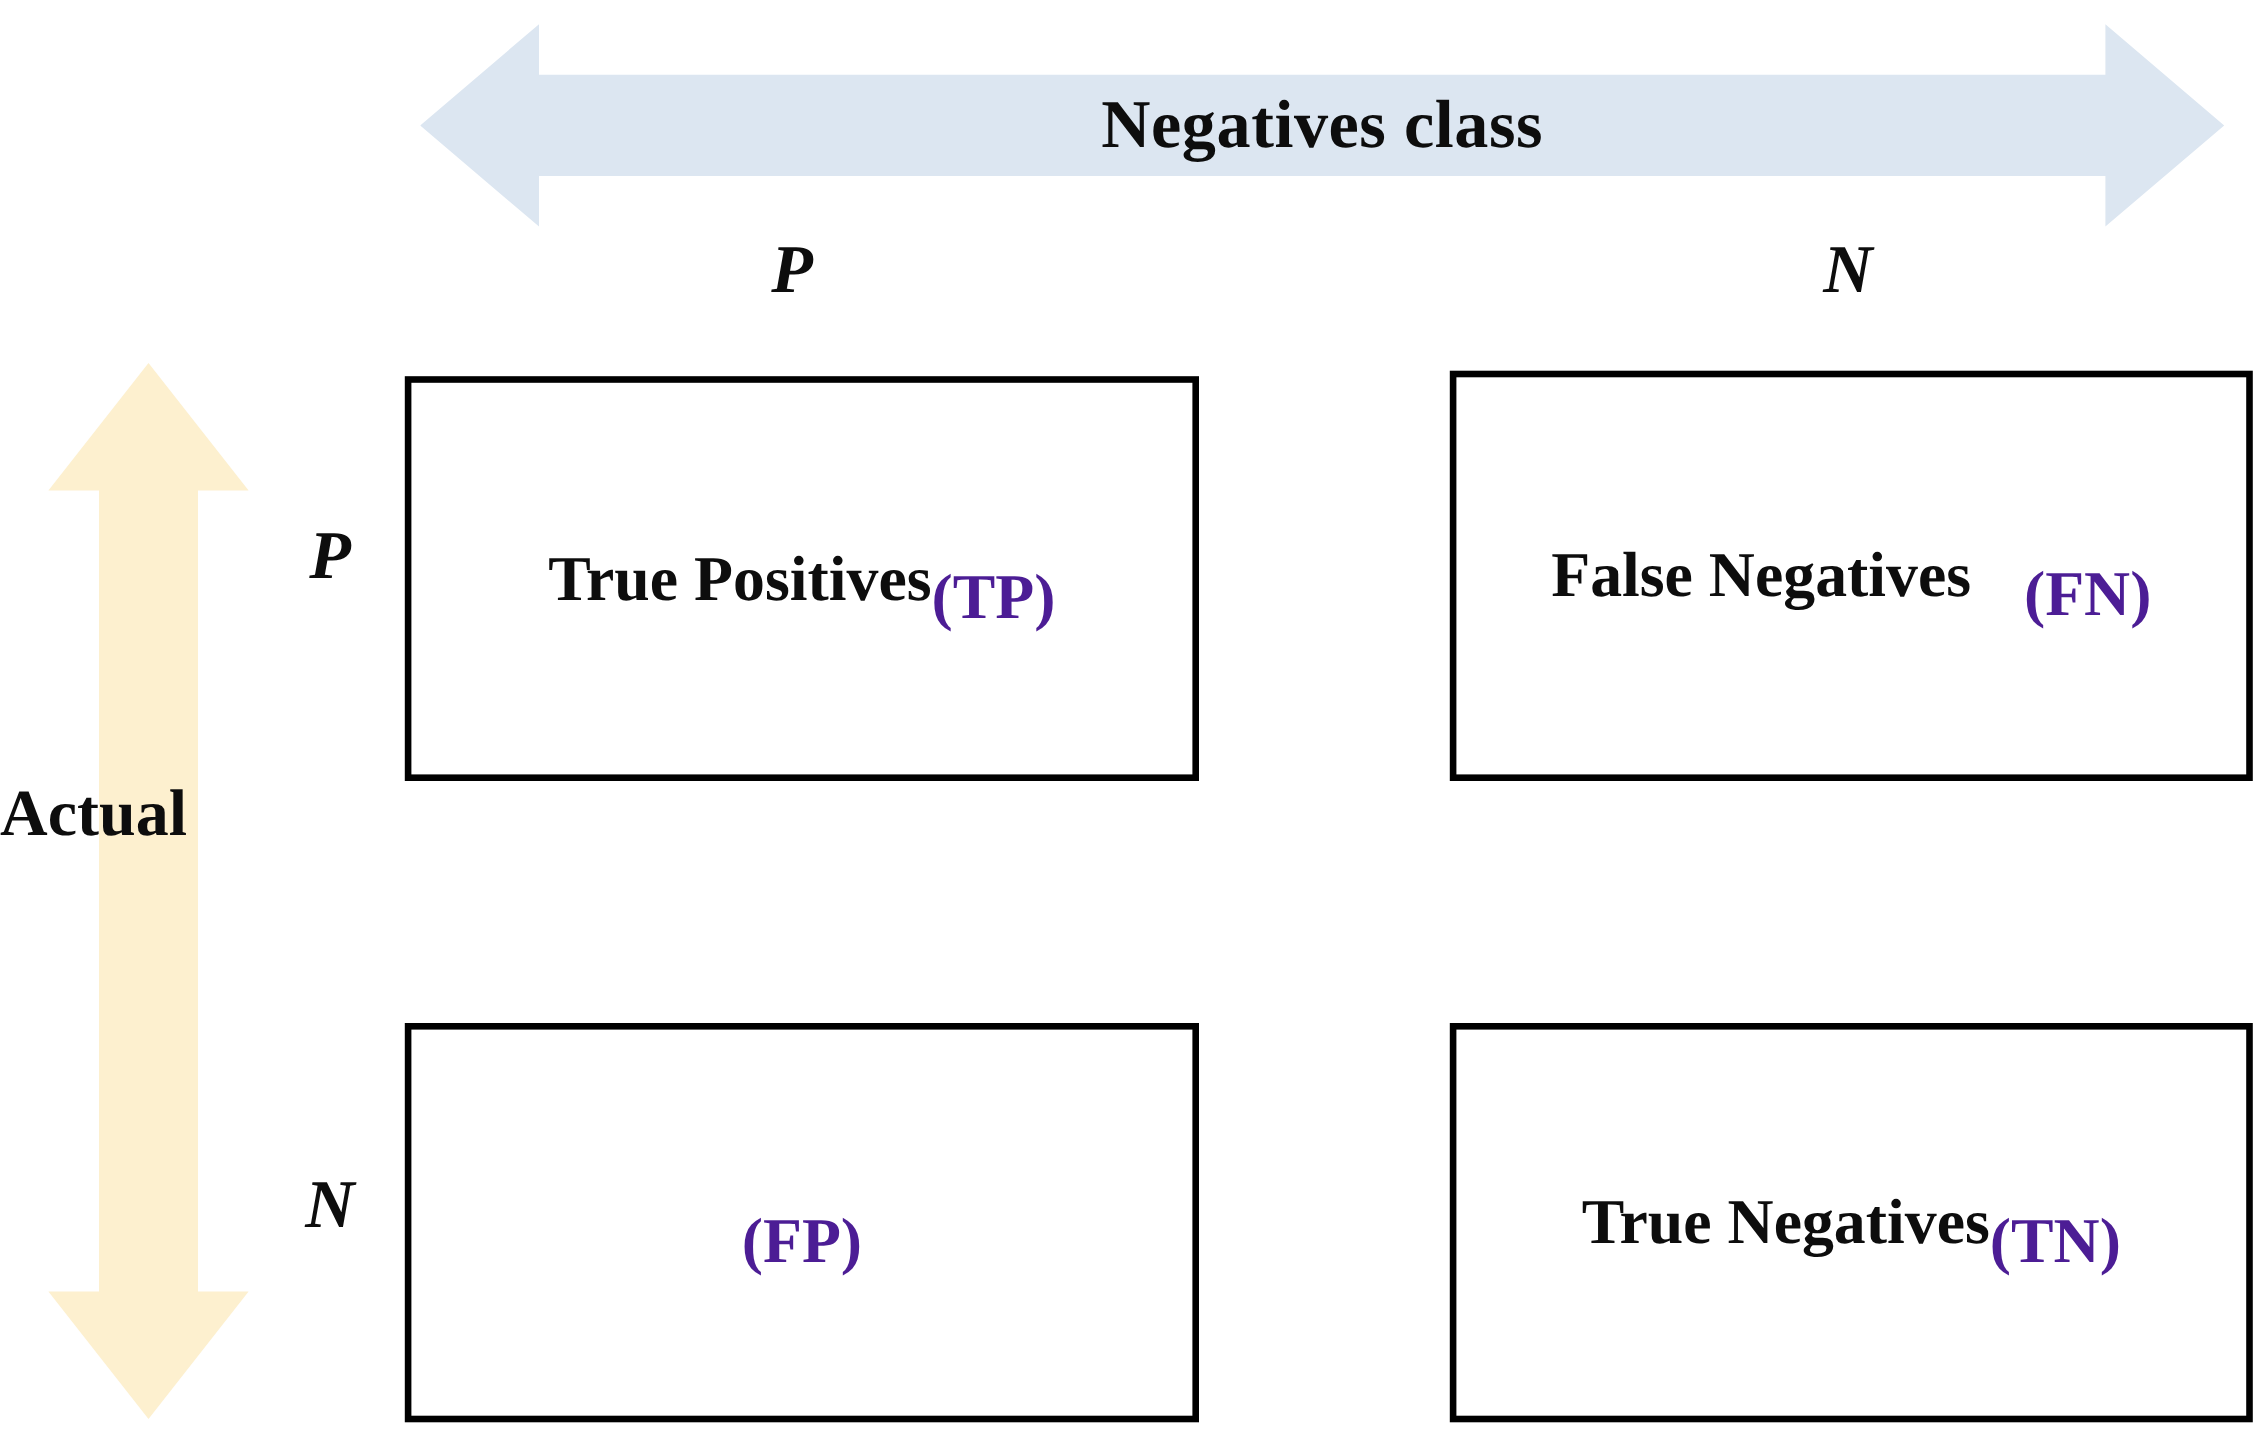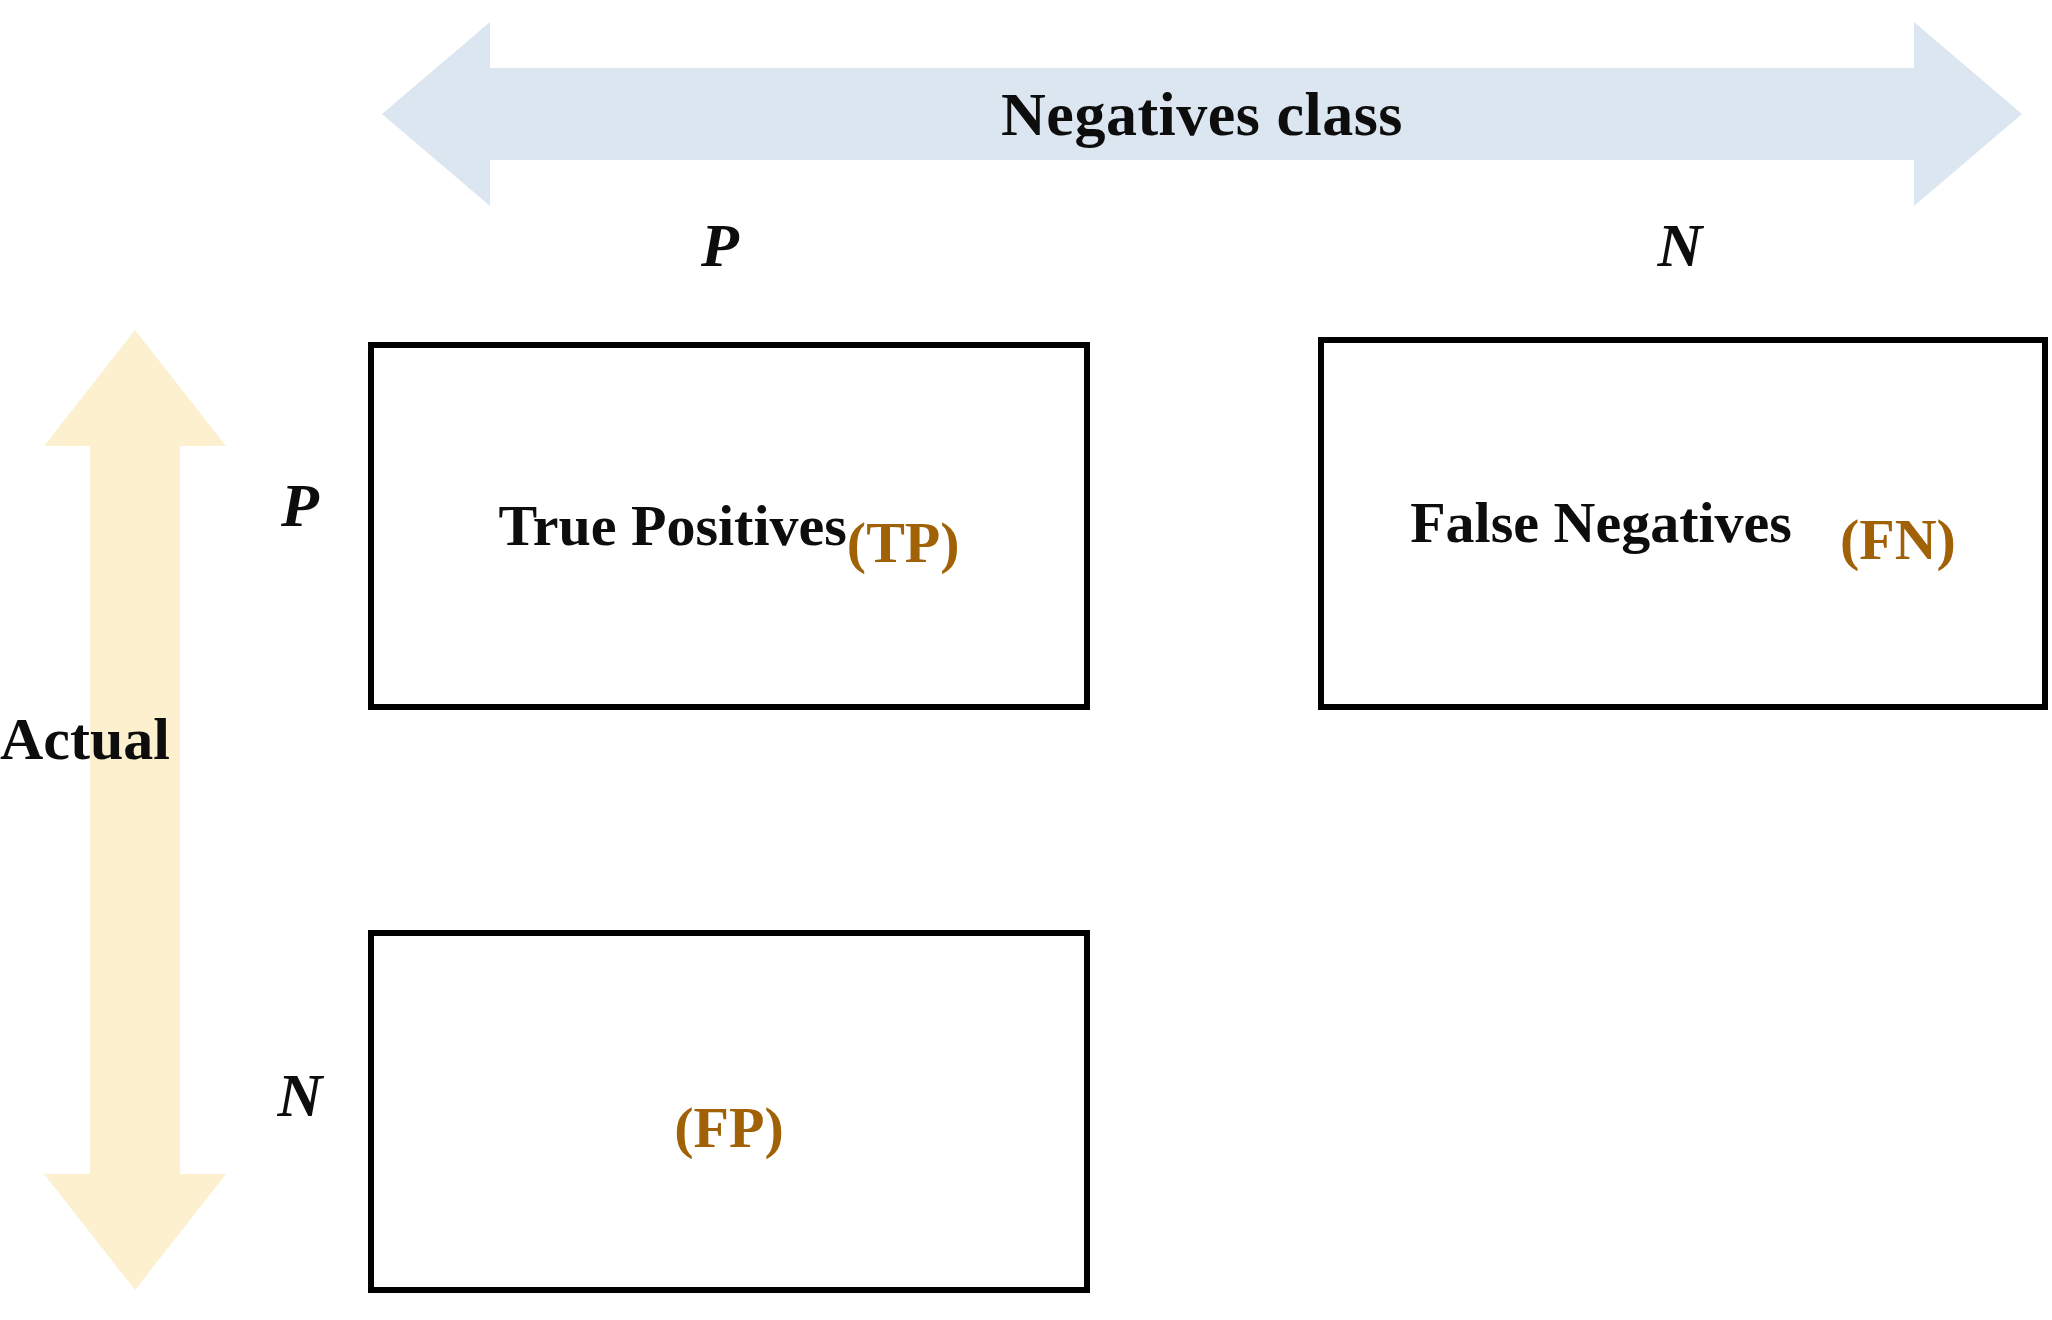--- a/index.html
+++ b/index.html
@@ -115,21 +115,21 @@
   .cell .title {
     font-size: 58px;
     font-weight: bold;
     color: #0d0d0d;
     line-height: 1.08;
     white-space: nowrap;
   }
   .cell .abbr {
     font-size: 58px;
     font-weight: bold;
-    color: #a16207;
+    color: #4c1d95;
     line-height: 1.08;
     margin-top: 34px;
     white-space: nowrap;
   }
 
   .cell.tp { left: 368px; top: 342px; width: 722px; height: 368px; }
   .cell.fn { left: 1318px; top: 337px; width: 730px; height: 373px; gap: 48px; }
   .cell.fp { left: 368px; top: 930px; width: 722px; height: 363px; }
   .cell.tn { left: 1318px; top: 930px; width: 730px; height: 363px; }
 </style>
@@ -167,14 +167,18 @@
 
   <div class="cell fn">
     <div class="title">False Negatives</div>
     <div class="abbr">(FN)</div>
   </div>
 
   <div class="cell fp">
     <div class="abbr">(FP)</div>
   </div>
 
+  <div class="cell tn">
+    <div class="title">True Negatives</div>
+    <div class="abbr">(TN)</div>
+  </div>
 
 </div>
 
 </body></html>

